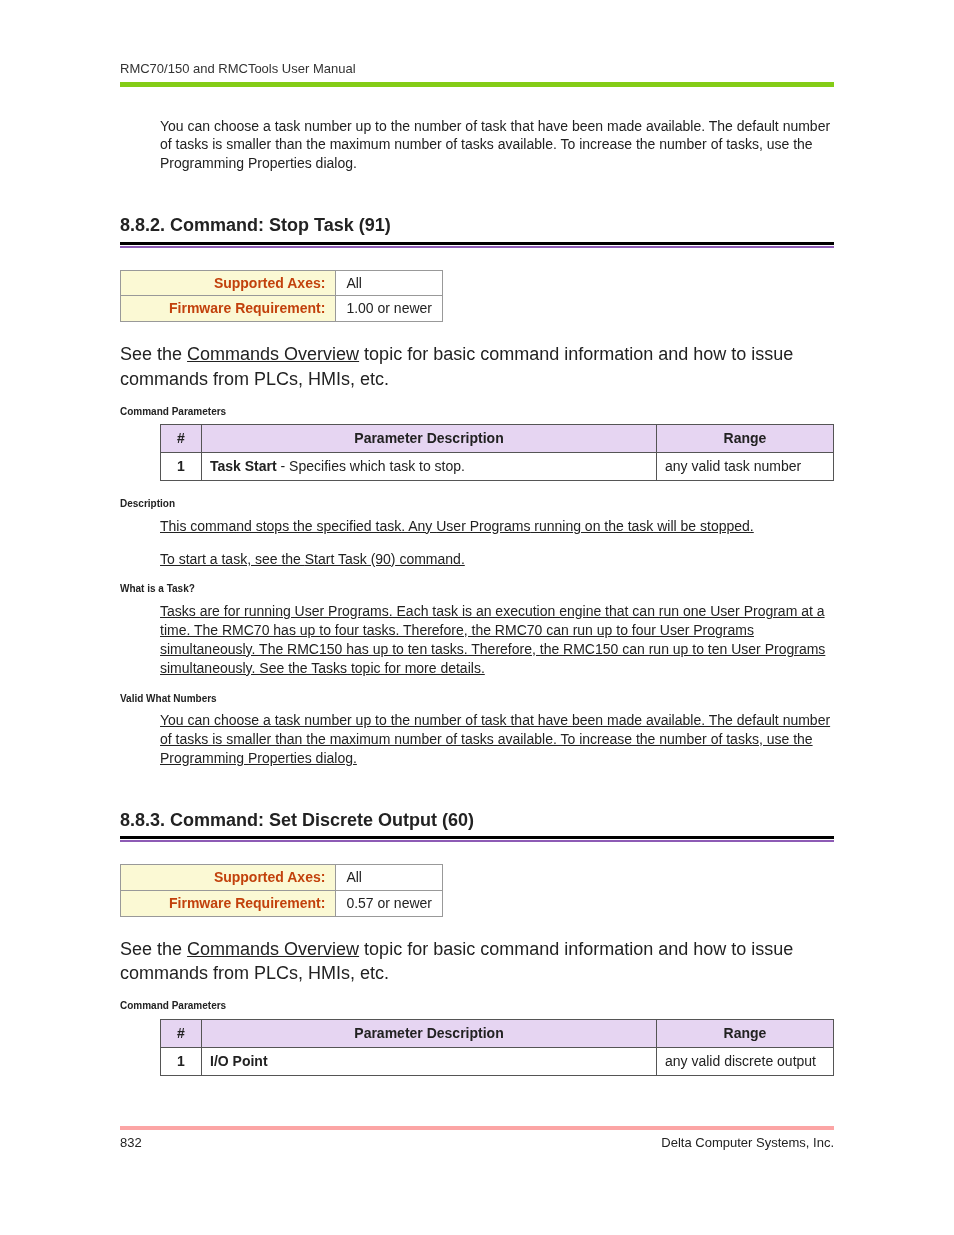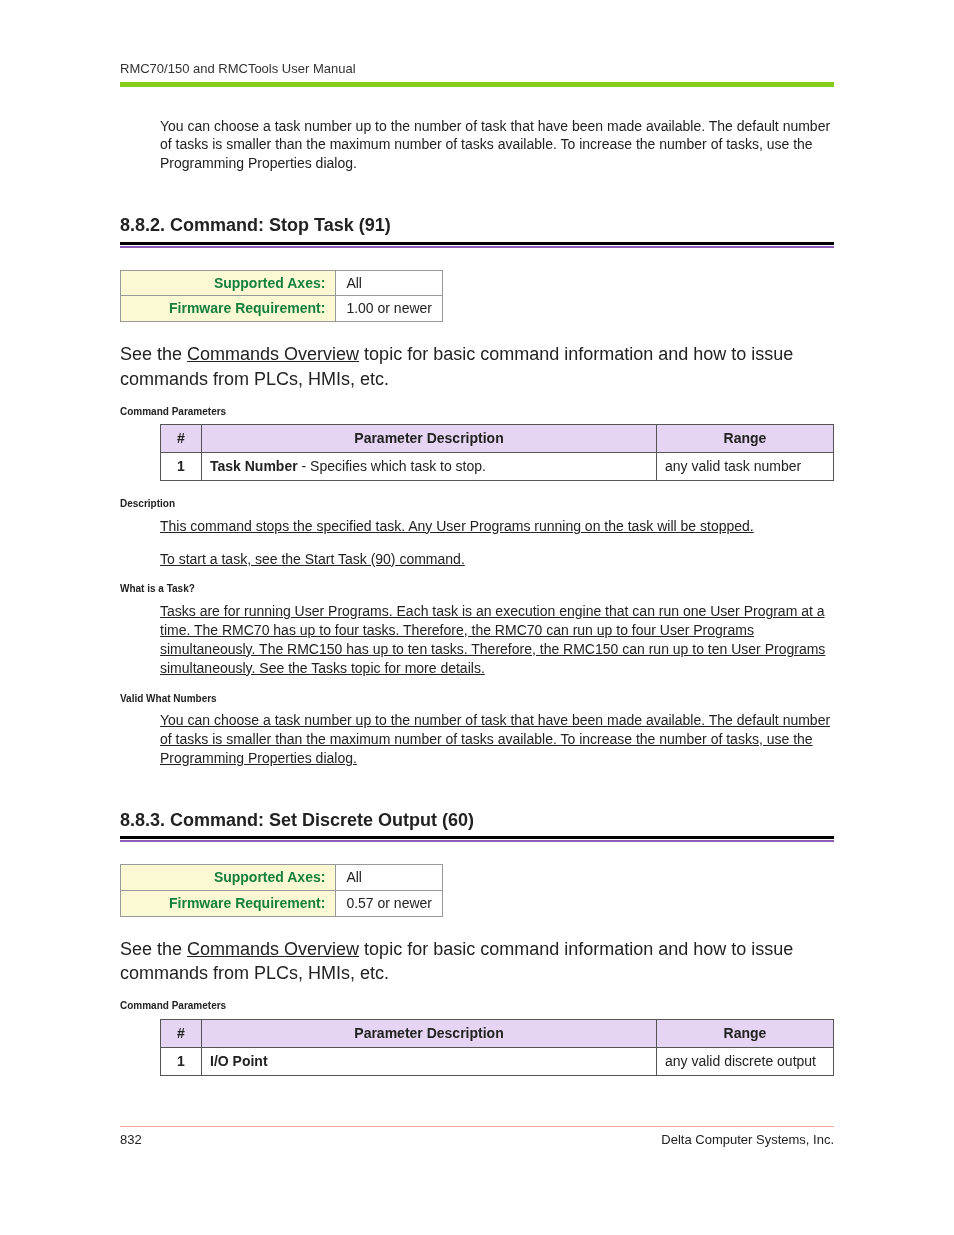--- a/index.html
+++ b/index.html
@@ -42,21 +42,21 @@
   }
   table.info-table td {
     border: 1px solid #999;
     padding: 3px 10px 3px 10px;
     vertical-align: top;
   }
   table.info-table td.label {
     background: #fbf9d4;
     text-align: right;
     font-weight: bold;
-    color: #15803d;
+    color: #c2410c;
     white-space: nowrap;
     padding-left: 48px;
   }
   .see-line {
     margin: 0 0 14px 0;
     font-size: 18px;
   }
   a.link {
     color: #222;
     text-decoration: underline;
@@ -93,21 +93,21 @@
     width: 24px;
     text-align: center;
   }
   table.param-table th.range-col, table.param-table td.range-col {
     width: 160px;
   }
   .footer {
     display: flex;
     justify-content: space-between;
     font-size: 13px;
-    border-top: 1px solid #fca5a5;
+    border-top: 4px solid #fca5a5;
     padding-top: 4px;
     margin-top: 50px;
   }
 </style>
 </head>
 <body>
 
 <div class="header-line">RMC70/150 and RMCTools User Manual</div>
 
 <p class="body-para">You can choose a task number up to the number of task that have been made available. The default number of tasks is smaller than the maximum number of tasks available. To increase the number of tasks, use the Programming Properties dialog.</p>
@@ -136,21 +136,21 @@
 
 <table class="param-table">
   <tbody>
       <tr>
     <th class="num-col">#</th>
     <th>Parameter Description</th>
     <th class="range-col">Range</th>
   </tr>
   <tr>
     <td class="num-col"><b>1</b></td>
-    <td><b>Task Number</b><span> - Specifies which task to stop.</span></td>
+    <td><b>Task Start</b><span> - Specifies which task to stop.</span></td>
     <td class="range-col">any valid task number</td>
   </tr>
 </tbody>
   </table>
 
 <div class="subhead">Description</div>
 <div class="indent-block">
   <span>This command stops the specified task. Any </span><a href="#" class="link">User Programs</a><span> running on the task will be stopped.</span>
 </div>
 <div class="indent-block">

